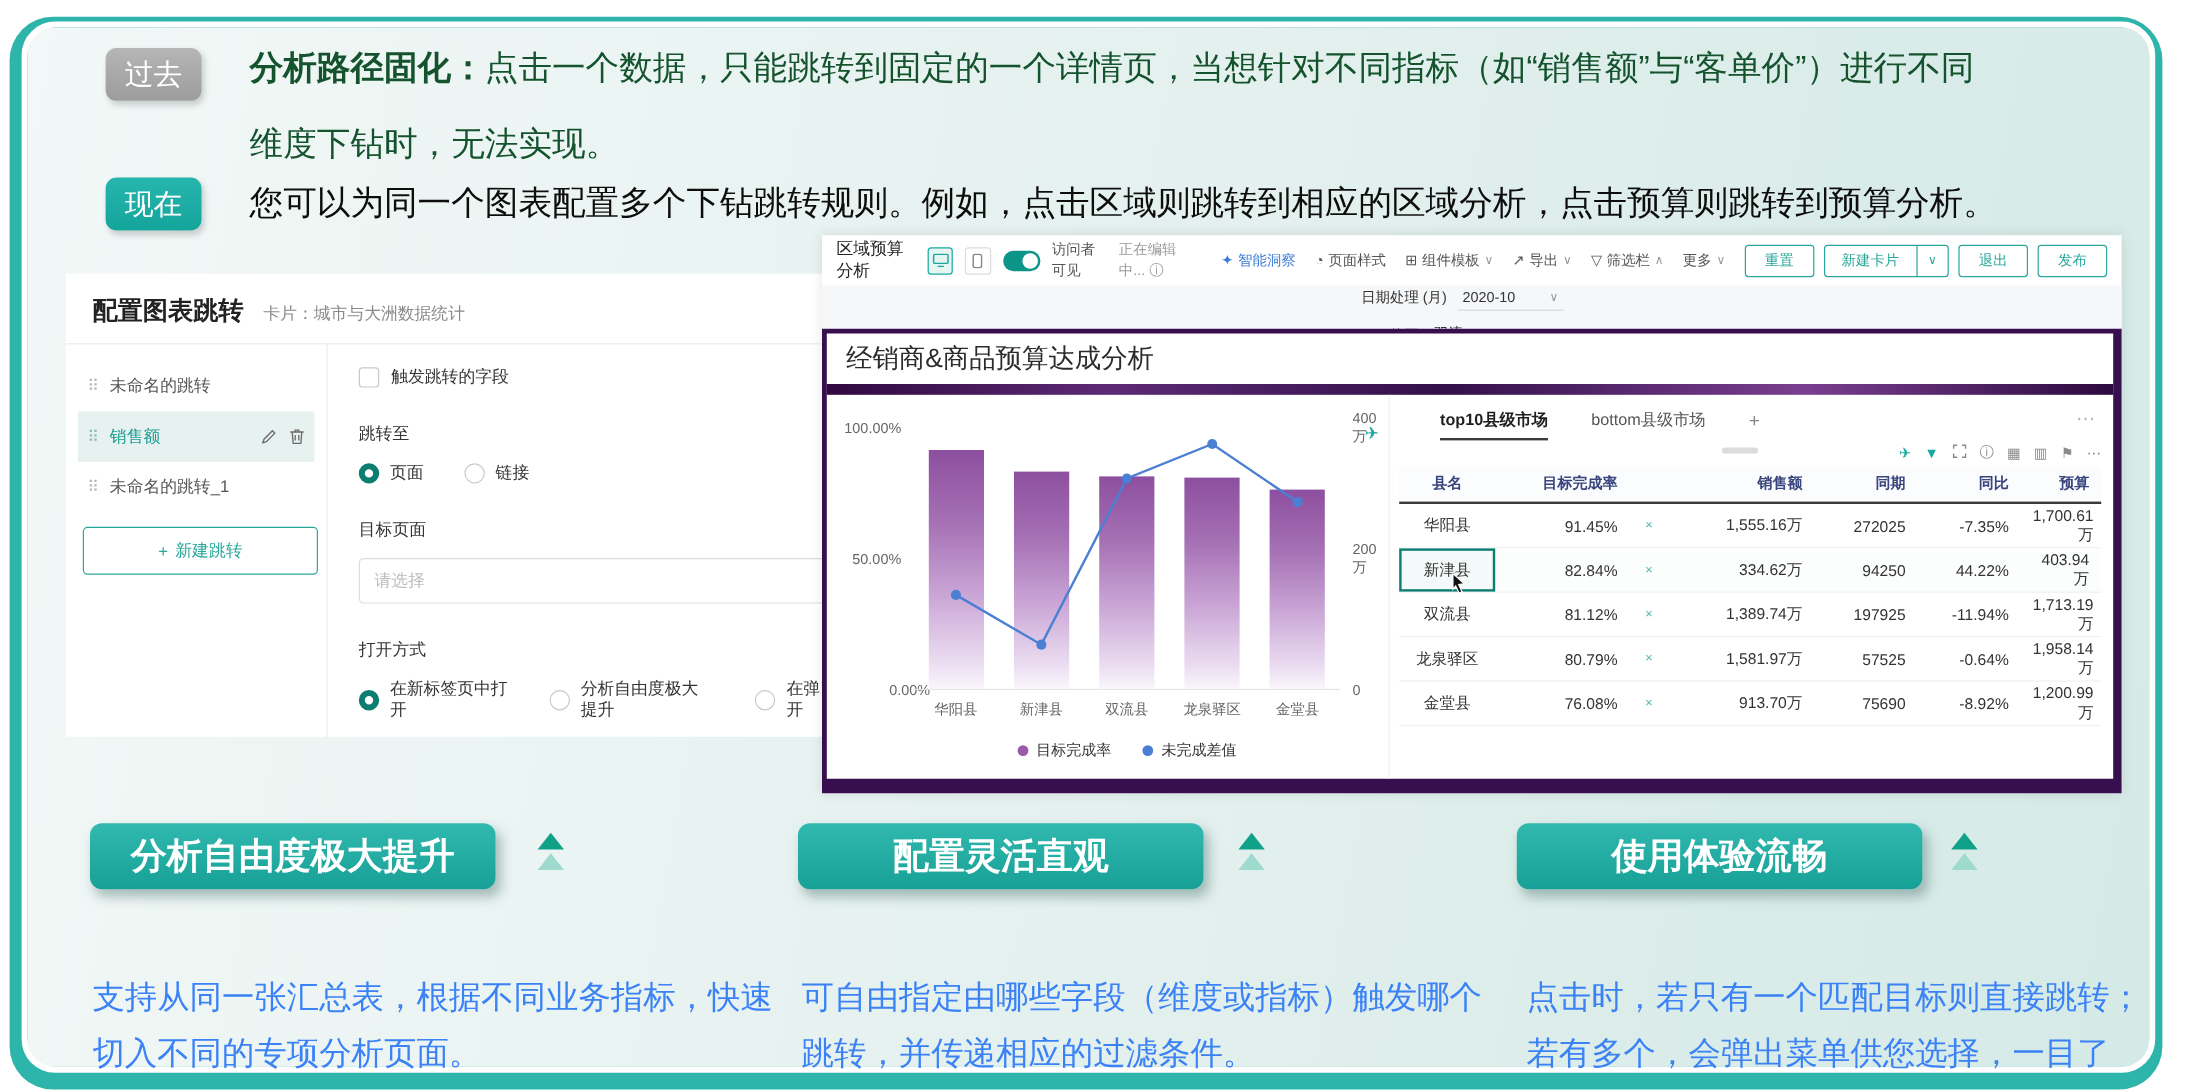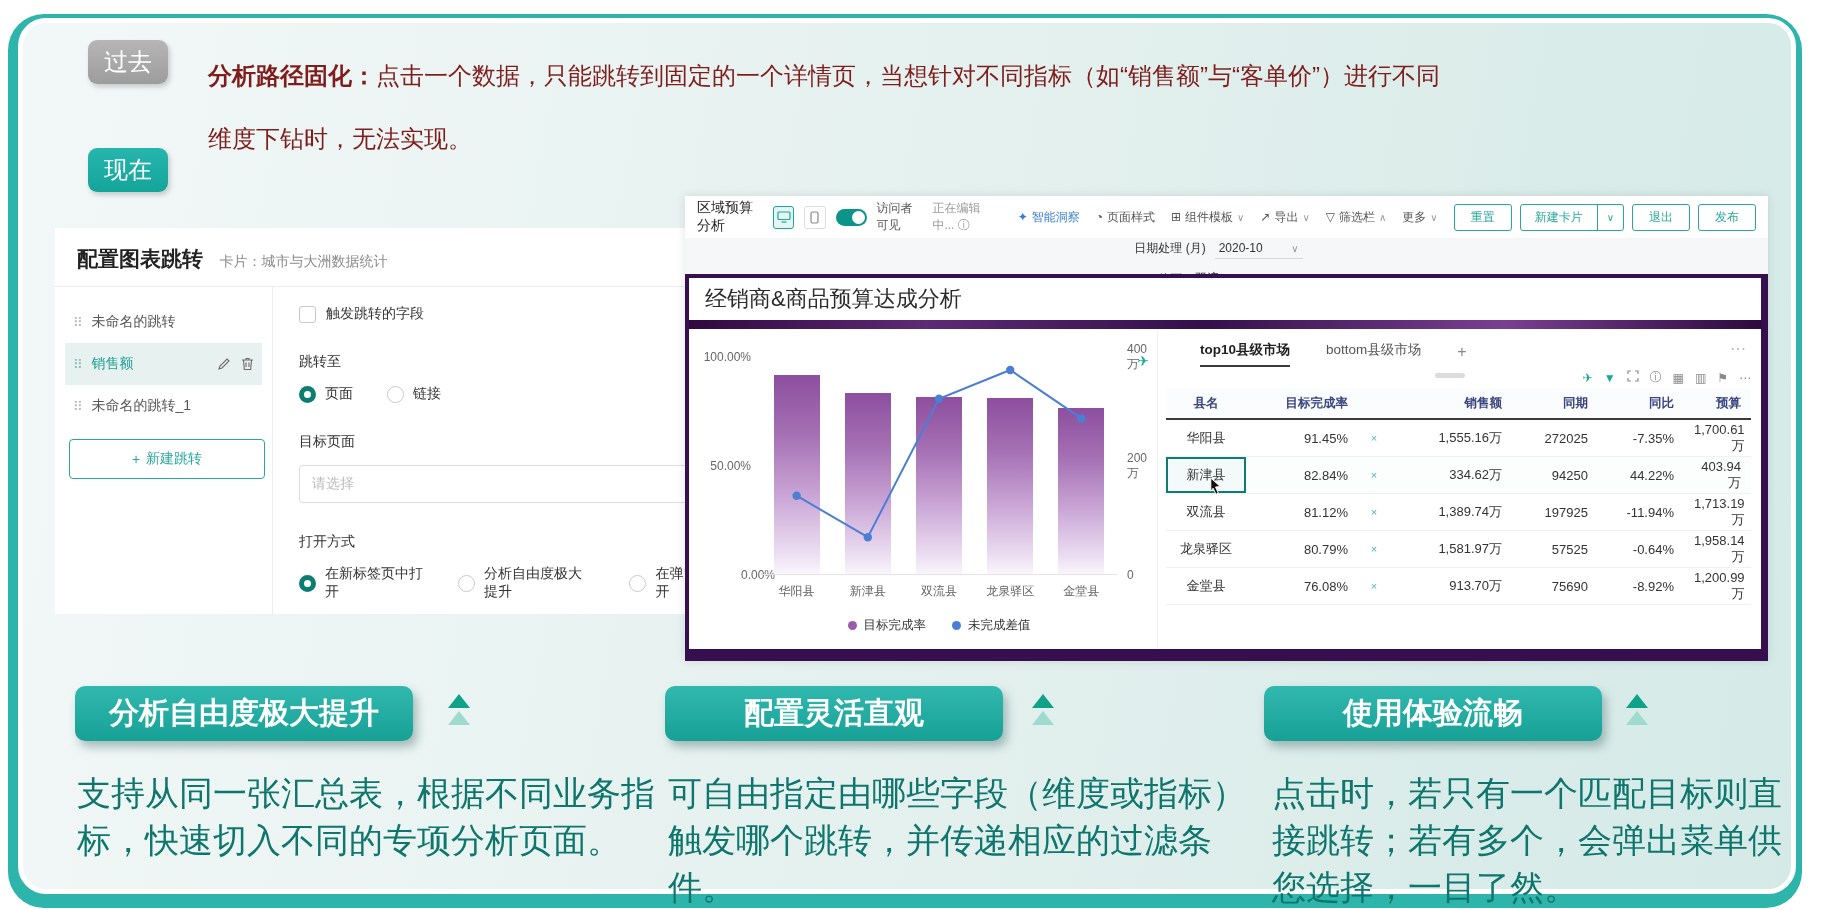--- a/index.html
+++ b/index.html
@@ -8,21 +8,21 @@
   .teal-frame { position: absolute; left: 8px; top: 14px; right: 28px; bottom: 2px; background: #2eb5ab; border-radius: 36px; }
   .page-bg { position: absolute; left: 18px; top: 18px; right: 34px; bottom: 16px; border-radius: 28px;
              background: linear-gradient(100deg, #f2f8f7 0%, #eaf4f2 30%, #e3f0ee 55%, #daecE9 80%, #d5eae7 100%);
              border: 5px solid #fff; }
 
   
   .badge { position: absolute; width: 80px; height: 44px; border-radius: 9px; color: #fff; font-size: 24px;
            display: flex; align-items: center; justify-content: center; box-shadow: 2px 3px 5px rgba(0,0,0,.18); z-index: 2; }
   .badge-past { left: 88px; top: 40px; background: linear-gradient(180deg, #b6b6b6, #9c9c9c); }
   .badge-now  { left: 88px; top: 148px; background: linear-gradient(180deg, #27b6ae, #13a49a); }
-  .intro-past { position: absolute; left: 208px; top: 44px; width: 1595px; font-size: 24px; line-height: 63px; color: #7f1d1d; z-index: 2; }
+  .intro-past { position: absolute; left: 208px; top: 25px; width: 1595px; font-size: 28px; line-height: 63px; color: #14532d; z-index: 2; }
   .intro-past b { font-weight: bold; }
   .intro-now  { position: absolute; left: 208px; top: 150px; width: 1600px; font-size: 28px; color: #0d0d0d; z-index: 2; }
 
   
   .config-panel { position: absolute; left: 55px; top: 228px; width: 632px; height: 386px; background: #fff; z-index: 2; }
   .cp-head { padding: 17px 22px 13px; border-bottom: 1px solid #ececec; }
   .cp-title { font-size: 21px; font-weight: bold; color: #222; }
   .cp-sub { font-size: 14px; color: #8a8a8a; margin-left: 12px; }
   .cp-body { display: flex; height: calc(100% - 58px); }
   .cp-list { width: 218px; border-right: 1px solid #ececec; padding: 14px 10px; flex: none; }
@@ -118,36 +118,37 @@
   .benefit-badge { position: absolute; top: 686px; height: 55px; min-width: 338px; padding: 0 30px; border-radius: 10px;
                    background: linear-gradient(180deg, #31b9af, #17a096); color: #fff; font-size: 30px; font-weight: bold;
                    display: flex; align-items: center; justify-content: center; z-index: 2;
                    box-shadow: 4px 6px 10px rgba(105, 138, 135, .55); }
   .bb1 { left: 75px; } .bb2 { left: 665px; } .bb3 { left: 1264px; }
   .chev-up { position: absolute; top: 694px; z-index: 2; }
   .cu1 { left: 448px; } .cu2 { left: 1032px; } .cu3 { left: 1626px; }
   .chev-up .t { width: 0; height: 0; border-left: 11px solid transparent; border-right: 11px solid transparent; }
   .chev-up .t1 { border-bottom: 14px solid #10a189; }
   .chev-up .t2 { border-bottom: 14px solid #9edacd; margin-top: 3px; }
-  .benefit-text { position: absolute; top: 770px; font-size: 34px; line-height: 47px; color: #0f766e; z-index: 2; }
+  .benefit-text { position: absolute; top: 808px; font-size: 27px; line-height: 47px; color: #3b82f6; z-index: 2; }
   .bt1 { left: 77px; width: 590px; } .bt2 { left: 668px; width: 585px; } .bt3 { left: 1272px; width: 530px; }
 </style>
 </head>
 <body>
 
 <div class="page">
   <div class="teal-frame"></div>
   <div class="page-bg"></div>
 
   <div class="badge badge-past">过去</div>
   <div class="intro-past">
     <b>分析路径固化：</b><span>点击一个数据，只能跳转到固定的一个详情页，当想针对不同指标（如“销售额”与“客单价”）进行不同</span><br>
     <span>维度下钻时，无法实现。</span>
   </div>
   <div class="badge badge-now">现在</div>
+  <div class="intro-now">您可以为同一个图表配置多个下钻跳转规则。例如，点击区域则跳转到相应的区域分析，点击预算则跳转到预算分析。</div>
 
   <div class="config-panel">
     <div class="cp-head">
       <span class="cp-title">配置图表跳转</span>
       <span class="cp-sub">卡片：城市与大洲数据统计</span>
     </div>
     <div class="cp-body">
       <div class="cp-list" id="jump-list">
           <div class="jump-item">
             <span class="grip">⠿</span>

